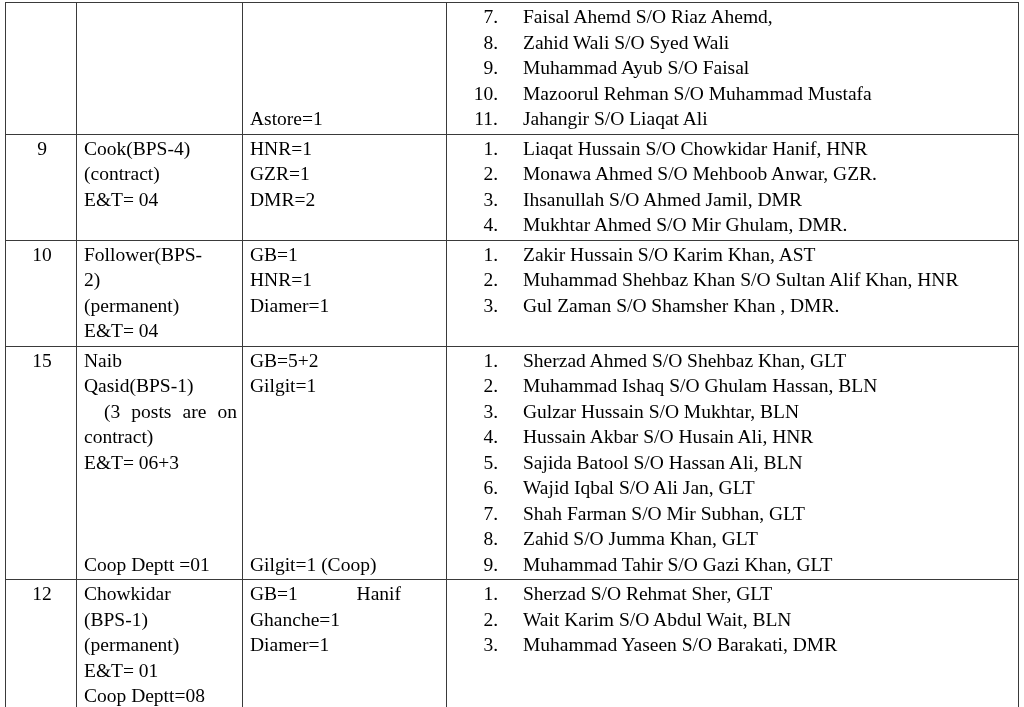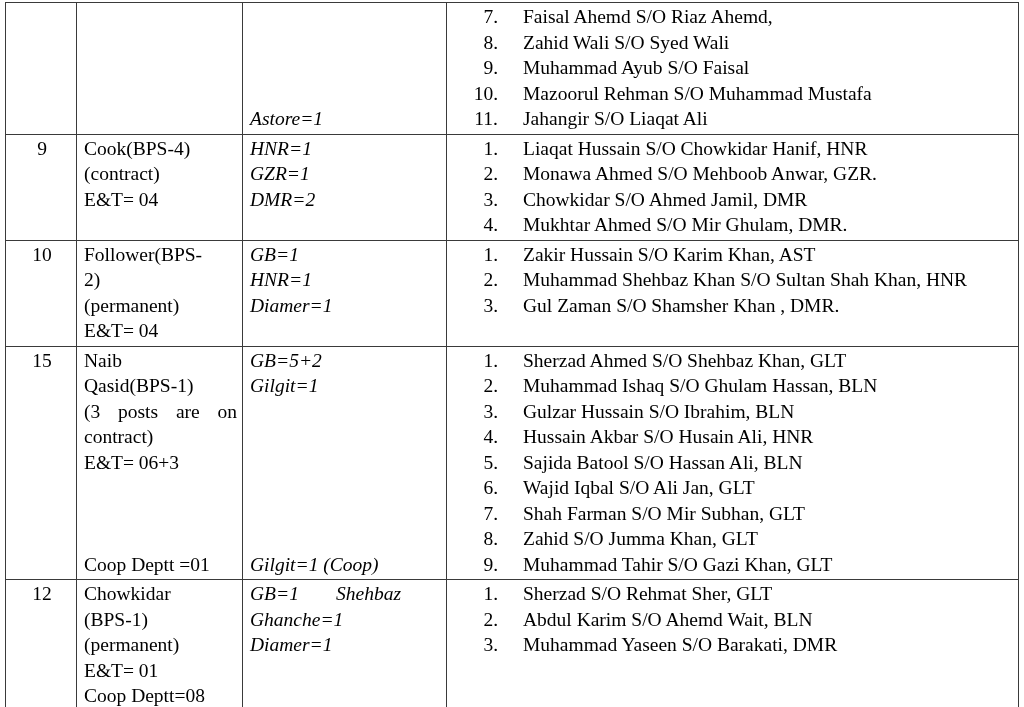--- a/index.html
+++ b/index.html
@@ -39,29 +39,30 @@
   col.c-post  { width: 166px; }
   col.c-dist  { width: 204px; }
   col.c-names { width: 572px; }
 
   td.sr {
     text-align: center;
     padding-left: 0;
     padding-right: 0;
   }
   td.post { padding-left: 9px; }
-  td.dist { padding-left: 9px; font-style: italic; }
+  td.dist { padding-left: 9px; }
   td.names { padding-left: 0; }
 
   .post-line, .dist-line {
     white-space: pre-wrap;
   }
   .post-line.justify {
     text-align: justify;
     text-align-last: justify;
+    margin-left: 20px;
   }
   .dist-line.spread {
     display: flex;
     justify-content: space-between;
     padding-right: 40px;
   }
   .spacer-2 { height: 51px; }
   .spacer-3 { height: 76.5px; }
   .spacer-4 { height: 102px; }
 
@@ -123,21 +124,21 @@
         </td>
         <td class="dist">
           <div class="dist-line">HNR=1</div>
           <div class="dist-line">GZR=1</div>
           <div class="dist-line">DMR=2</div>
         </td>
         <td class="names">
           <ol class="namelist">
             <li><span class="num">1.</span><span>Liaqat Hussain S/O Chowkidar Hanif, HNR</span></li>
             <li><span class="num">2.</span><span>Monawa Ahmed S/O Mehboob Anwar, GZR.</span></li>
-            <li><span class="num">3.</span><span>Chowkidar S/O Ahmed Jamil, DMR</span></li>
+            <li><span class="num">3.</span><span>Ihsanullah S/O Ahmed Jamil, DMR</span></li>
             <li><span class="num">4.</span><span>Mukhtar Ahmed S/O Mir Ghulam, DMR.</span></li>
           </ol>
         </td>
       </tr>
 
       <tr style="height:98px;">
         <td class="sr">10</td>
         <td class="post">
           <div class="post-line">Follower(BPS-</div>
           <div class="post-line">2)</div>
@@ -145,21 +146,21 @@
           <div class="post-line">E&amp;T= 04</div>
         </td>
         <td class="dist">
           <div class="dist-line">GB=1</div>
           <div class="dist-line">HNR=1</div>
           <div class="dist-line">Diamer=1</div>
         </td>
         <td class="names">
           <ol class="namelist">
             <li><span class="num">1.</span><span>Zakir Hussain S/O Karim Khan, AST</span></li>
-            <li><span class="num">2.</span><span>Muhammad Shehbaz Khan S/O Sultan Shah Khan, HNR</span></li>
+            <li><span class="num">2.</span><span>Muhammad Shehbaz Khan S/O Sultan Alif Khan, HNR</span></li>
             <li><span class="num">3.</span><span>Gul Zaman S/O Shamsher Khan , DMR.</span></li>
           </ol>
         </td>
       </tr>
 
       <tr style="height:220px;">
         <td class="sr">15</td>
         <td class="post">
           <div class="post-line">Naib</div>
           <div class="post-line">Qasid(BPS-1)</div>
@@ -173,21 +174,21 @@
           <div class="dist-line">GB=5+2</div>
           <div class="dist-line">Gilgit=1</div>
           <div class="spacer-4"></div>
           <div class="spacer-2"></div>
           <div class="dist-line">Gilgit=1 (Coop)</div>
         </td>
         <td class="names">
           <ol class="namelist">
             <li><span class="num">1.</span><span>Sherzad Ahmed S/O Shehbaz Khan, GLT</span></li>
             <li><span class="num">2.</span><span>Muhammad Ishaq S/O Ghulam Hassan, BLN</span></li>
-            <li><span class="num">3.</span><span>Gulzar Hussain S/O Ibrahim, BLN</span></li>
+            <li><span class="num">3.</span><span>Gulzar Hussain S/O Mukhtar, BLN</span></li>
             <li><span class="num">4.</span><span>Hussain Akbar S/O Husain Ali, HNR</span></li>
             <li><span class="num">5.</span><span>Sajida Batool S/O Hassan Ali, BLN</span></li>
             <li><span class="num">6.</span><span>Wajid Iqbal S/O Ali Jan, GLT</span></li>
             <li><span class="num">7.</span><span>Shah Farman S/O Mir Subhan, GLT</span></li>
             <li><span class="num">8.</span><span>Zahid S/O Jumma Khan, GLT</span></li>
             <li><span class="num">9.</span><span>Muhammad Tahir S/O Gazi Khan, GLT</span></li>
           </ol>
         </td>
       </tr>
 
@@ -196,29 +197,29 @@
         <td class="post">
           <div class="post-line">Chowkidar</div>
           <div class="post-line">(BPS-1)</div>
           <div class="post-line">(permanent)</div>
           <div class="post-line">E&amp;T= 01</div>
           <div class="post-line">Coop Deptt=08</div>
         </td>
         <td class="dist">
           <div class="dist-line spread">
             <span>GB=1</span>
-            <span>Shehbaz</span>
+            <span>Hanif</span>
           </div>
           <div class="dist-line">Ghanche=1</div>
           <div class="dist-line">Diamer=1</div>
         </td>
         <td class="names">
           <ol class="namelist">
             <li><span class="num">1.</span><span>Sherzad S/O Rehmat Sher, GLT</span></li>
-            <li><span class="num">2.</span><span>Abdul Karim S/O Ahemd Wait, BLN</span></li>
+            <li><span class="num">2.</span><span>Wait Karim S/O Abdul Wait, BLN</span></li>
             <li><span class="num">3.</span><span>Muhammad Yaseen S/O Barakati, DMR</span></li>
           </ol>
         </td>
       </tr>
 
     </tbody>
   </table>
 </div>
 
 </body></html>

